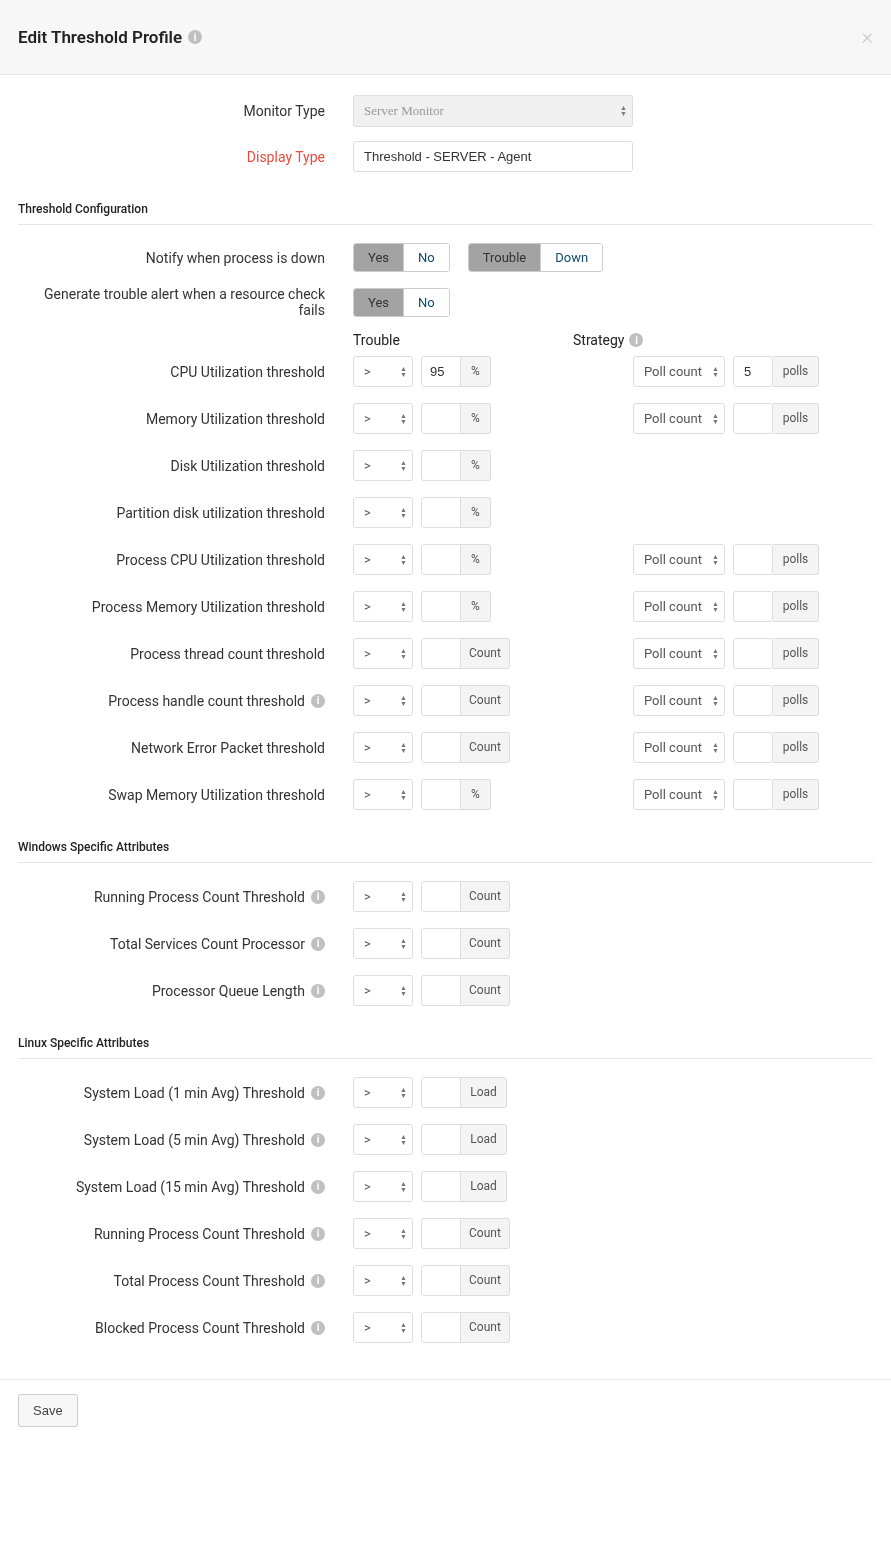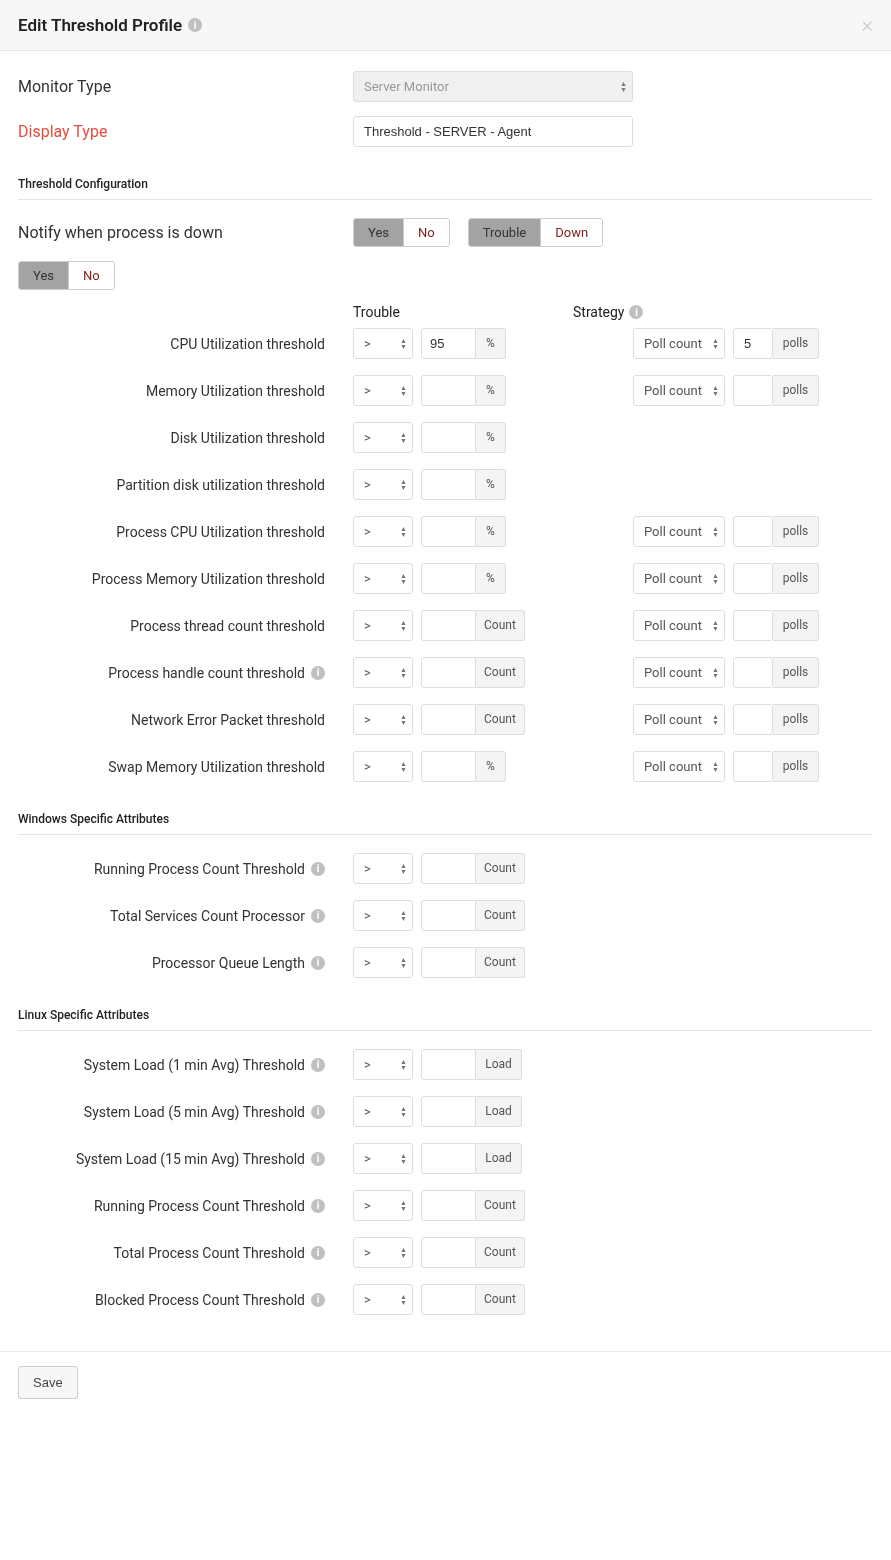--- a/index.html
+++ b/index.html
@@ -7,21 +7,21 @@
     margin: 0;
     font-family: -apple-system, BlinkMacSystemFont, "Segoe UI", Roboto, Arial, sans-serif;
     font-size: 14px;
     color: #333;
     background: #fff;
     width: 891px;
   }
   .header {
     background: #f7f7f7;
     border-bottom: 1px solid #e8e8e8;
-    padding: 14px 18px;
+    padding: 26px 18px;
     display: flex;
     justify-content: space-between;
     align-items: center;
   }
   .header-title {
     font-size: 17px;
     font-weight: 600;
     color: #222;
     display: flex;
     align-items: center;
@@ -50,22 +50,23 @@
   .body {
     padding: 20px 18px 20px 18px;
   }
   .form-row {
     display: flex;
     align-items: center;
     margin-bottom: 14px;
   }
   .form-row .label {
     width: 335px;
-    padding-right: 18px;
-    font-size: 16px;
+    text-align: right;
+    padding-right: 28px;
+    font-size: 14px;
     color: #333;
   }
   .form-row .label.required {
     color: #e74c3c;
   }
   .form-row .controls {
     display: flex;
     align-items: center;
     gap: 8px;
   }
@@ -78,41 +79,41 @@
     border: 1px solid #ddd;
     background: #fff;
     border-radius: 3px;
     padding: 7px 20px 7px 10px;
     font-size: 13px;
     color: #555;
     min-width: 60px;
     cursor: pointer;
   }
   .select.wide { width: 280px; }
-  .select.disabled { background: #f0f0f0; color: #999; }
+  .select.disabled { background: #f0f0f0; color: #999; font-family: Liberation Serif, serif; }
   .select-arrows {
     position: absolute;
     right: 6px;
     display: flex;
     flex-direction: column;
     font-size: 7px;
     line-height: 6px;
     color: #777;
     pointer-events: none;
   }
   .text-input {
     border: 1px solid #ddd;
     background: #fff;
     border-radius: 3px;
     padding: 7px 10px;
     font-size: 13px;
     color: #333;
     width: 280px;
   }
-  .text-input.small { width: 55px; text-align: left; padding-left:8px; padding-right:4px;}
+  .text-input.small { width: 40px; text-align: left; padding-left:8px; padding-right:4px;}
   .text-input.xs { width: 40px; }
   .unit-box {
     border: 1px solid #ddd;
     border-left: none;
     background: #f4f4f4;
     padding: 7px 8px;
     font-size: 12px;
     color: #555;
     border-radius: 0 3px 3px 0;
     margin-left: -8px;
@@ -123,21 +124,21 @@
   .btn-group {
     display: inline-flex;
     border: 1px solid #ccc;
     border-radius: 3px;
     overflow: hidden;
   }
   .btn-group .btn {
     padding: 6px 14px;
     font-size: 13px;
     background: #fff;
-    color: #7f1d1d;
+    color: #0c4a6e;
     cursor: pointer;
     border-right: 1px solid #ccc;
   }
   .btn-group .btn:last-child { border-right: none; }
   .btn-group .btn.active { background: #a3a3a3; color:#333;}
   .section-title {
     font-size: 12px;
     font-weight: 500;
     color: #222;
     margin: 30px 0 8px 0;
@@ -243,20 +244,21 @@
         <div class="btn">No</div>
       </div>
       <div class="btn-group" style="margin-left:10px;">
         <div class="btn active">Trouble</div>
         <div class="btn">Down</div>
       </div>
     </div>
   </div>
 
   <div class="form-row">
+    <div class="label">Generate trouble alert when a resource check fails</div>
     <div class="controls">
       <div class="btn-group">
         <div class="btn active">Yes</div>
         <div class="btn">No</div>
       </div>
     </div>
   </div>
 
   <div class="col-headers">
     <div class="spacer"></div>

